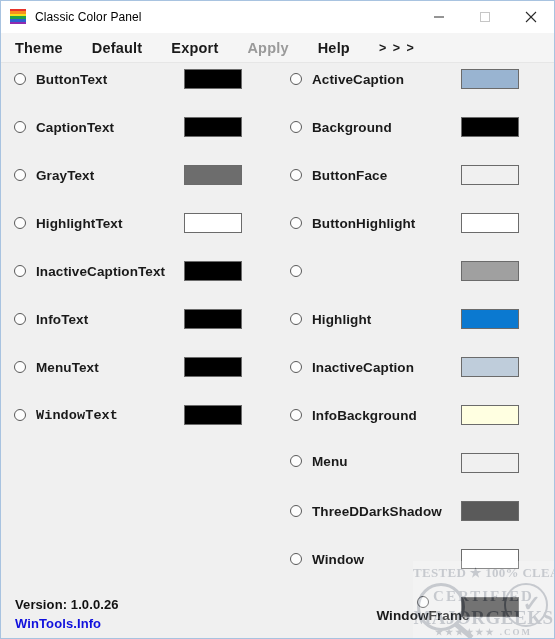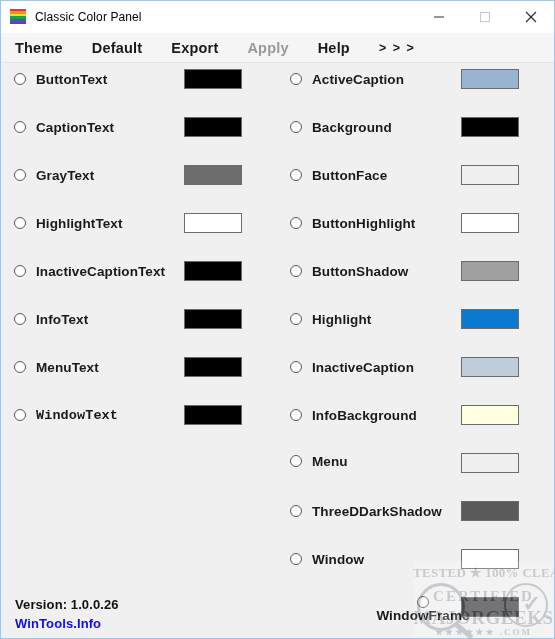--- a/index.html
+++ b/index.html
@@ -338,21 +338,20 @@
           <div class="row-label">ButtonFace</div>
         </div>
         <div class="swatch" style="background: rgb(240, 240, 240); top: 102px;"></div>
         <div class="row" style="top: 149px;">
           <div class="radio"></div>
           <div class="row-label">ButtonHighlight</div>
         </div>
         <div class="swatch" style="background: rgb(255, 255, 255); top: 150px;"></div>
         <div class="row" style="top: 197px;">
           <div class="radio"></div>
-          <div class="row-label">ButtonShadow</div>
         </div>
         <div class="swatch" style="background: rgb(160, 160, 160); top: 198px;"></div>
         <div class="row" style="top: 245px;">
           <div class="radio"></div>
           <div class="row-label">Highlight</div>
         </div>
         <div class="swatch" style="background: rgb(11, 121, 208); top: 246px;"></div>
         <div class="row" style="top: 293px;">
           <div class="radio"></div>
           <div class="row-label">InactiveCaption</div>

